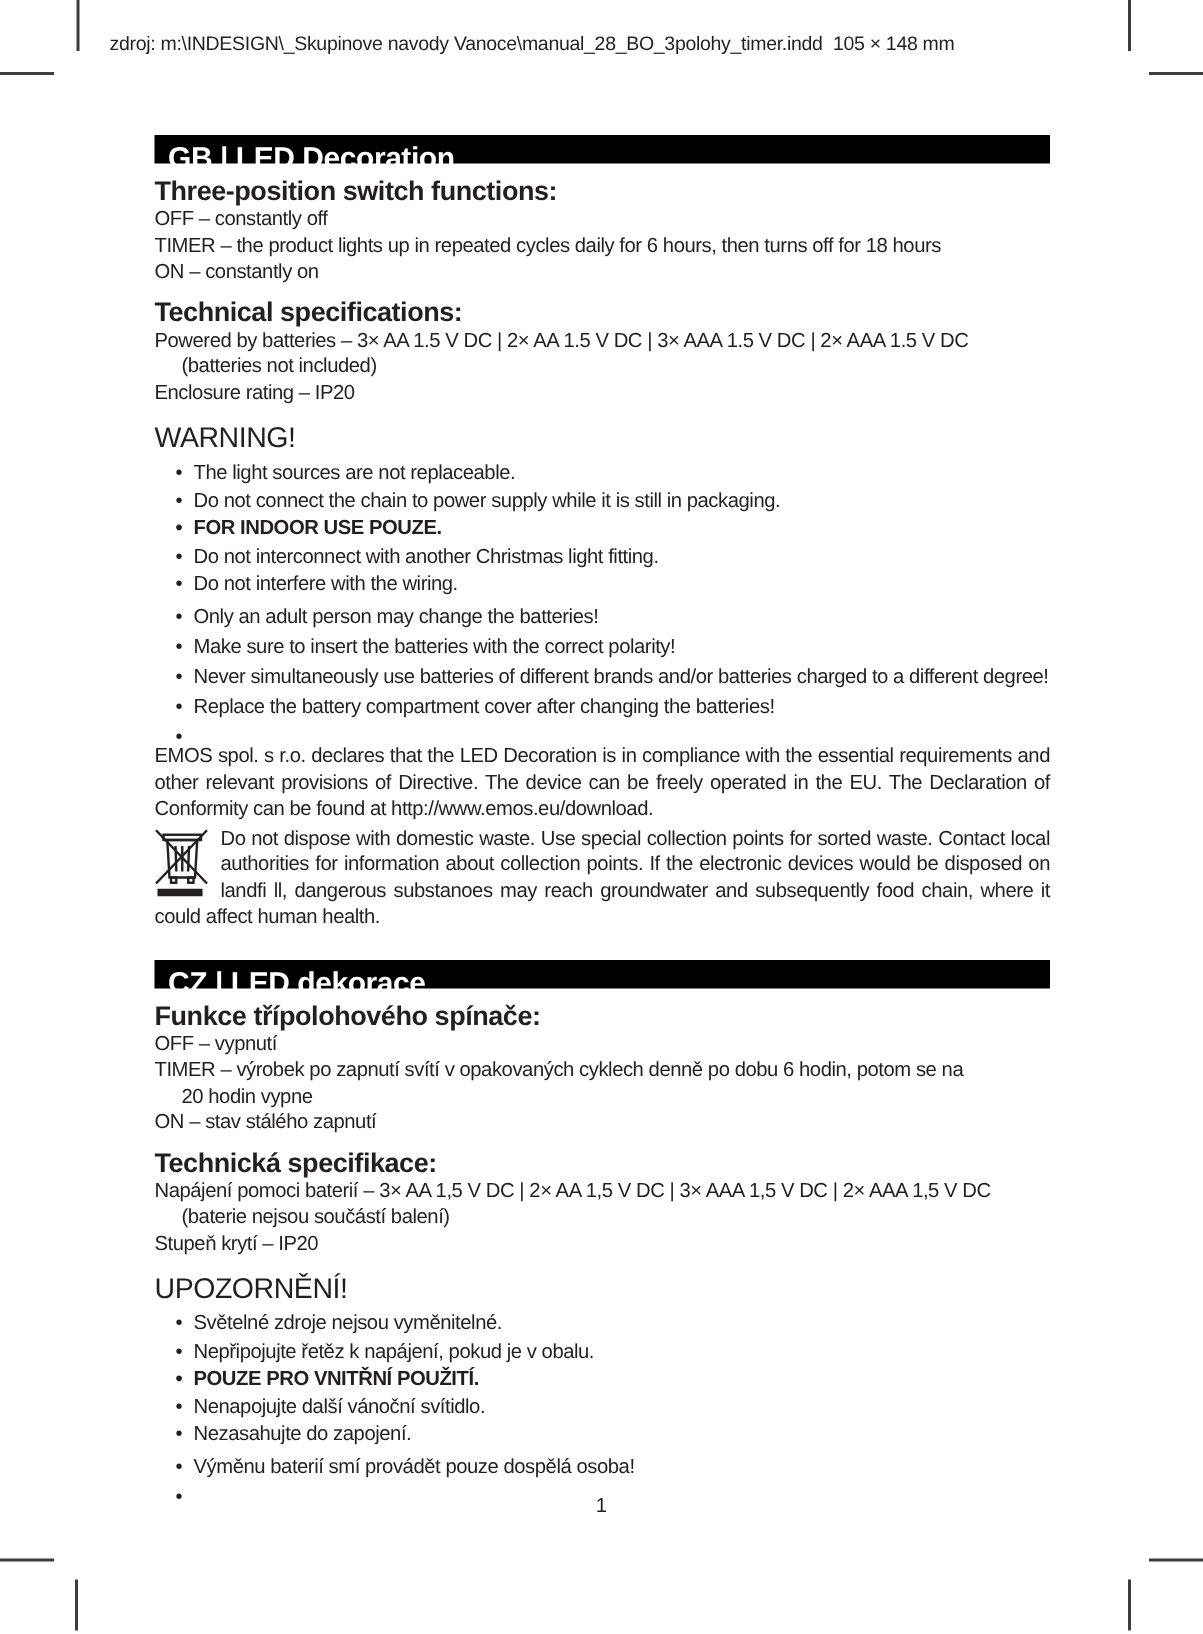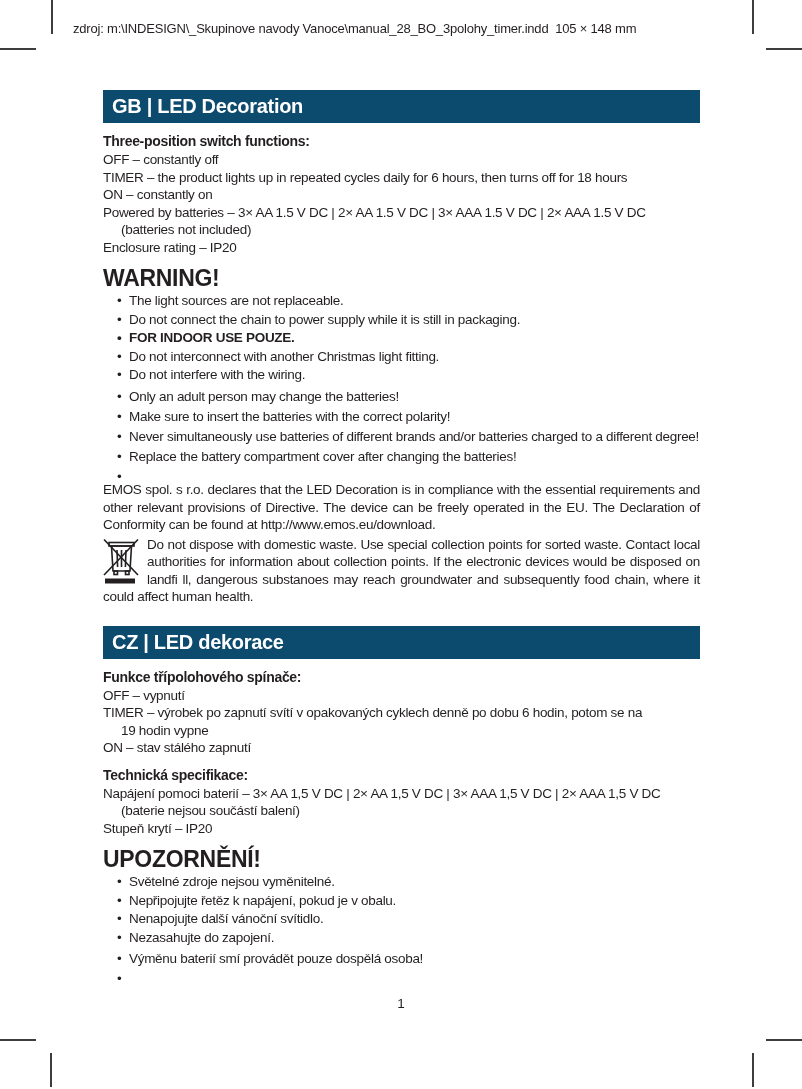--- a/index.html
+++ b/index.html
@@ -25,35 +25,35 @@
   .cm-br-v{left:752px;top:1053px;}
 
   .src{
     position:absolute;left:73px;top:21px;
     font-size:13px;letter-spacing:-0.2px;white-space:pre;
   }
 
   .content{position:absolute;left:103px;top:90px;width:597px;}
 
   .bar{
-    background:#0c4a6e;color:#ffffff;
-    height:33px;line-height:33px;
+    background:#000000;color:#ffffff;
+    height:19px;line-height:33px;
     font-size:20px;font-weight:bold;letter-spacing:-0.3px;
     padding-left:9px;box-sizing:border-box;
   }
   .bar.cz{margin-top:20px;}
 
   .content, .content p, .content li{font-size:13.5px;letter-spacing:-0.3px;line-height:17.5px;}
 
   h3{
-    font-size:14px;font-weight:bold;letter-spacing:-0.3px;
+    font-size:18px;font-weight:bold;letter-spacing:-0.3px;
     margin:9px 0 1px 0;line-height:18px;
   }
   h2{
-    font-size:23px;font-weight:bold;letter-spacing:-0.3px;
+    font-size:19px;font-weight:normal;letter-spacing:-0.3px;
     margin:12px 0 3px 0;line-height:21px;
   }
   .lines p{margin:0;}
   .indent{padding-left:18px;}
   .bold{font-weight:bold;}
 
   ul.warn{
     list-style:none;margin:0;padding:0;
   }
   ul.warn li{
@@ -99,20 +99,21 @@
         <span>GB | LED Decoration</span>
       </div>
 
       <h3>Three-position switch functions:</h3>
       <div class="lines">
           <p>OFF – constantly off</p>
           <p>TIMER – the product lights up in repeated cycles daily for 6 hours, then turns off for 18 hours</p>
           <p>ON – constantly on</p>
         </div>
 
+      <h3>Technical specifications:</h3>
       <div class="lines">
           <p>Powered by batteries – 3× AA 1.5 V DC | 2× AA 1.5 V DC | 3× AAA 1.5 V DC | 2× AAA 1.5 V DC</p>
           <p class="indent">(batteries not included)</p>
           <p>Enclosure rating – IP20</p>
         </div>
 
       <h2>WARNING!</h2>
       <ul class="warn">
           <li><span class="bi"></span><span>The light sources are not replaceable.</span></li>
           <li><span class="bi"></span><span>Do not connect the chain to power supply while it is still in packaging.</span></li>
@@ -153,35 +154,36 @@
 
     <section>
       <div class="bar cz">
         <span>CZ | LED dekorace</span>
       </div>
 
       <h3>Funkce třípolohového spínače:</h3>
       <div class="lines">
           <p>OFF – vypnutí</p>
           <p>TIMER – výrobek po zapnutí svítí v opakovaných cyklech denně po dobu 6 hodin, potom se na</p>
-          <p class="indent">19 hodin vypne</p>
+          <p class="indent">20 hodin vypne</p>
           <p>ON – stav stálého zapnutí</p>
         </div>
 
       <h3>Technická specifikace:</h3>
       <div class="lines">
           <p>Napájení pomoci baterií – 3× AA 1,5 V DC | 2× AA 1,5 V DC | 3× AAA 1,5 V DC | 2× AAA 1,5 V DC</p>
           <p class="indent">(baterie nejsou součástí balení)</p>
           <p>Stupeň krytí – IP20</p>
         </div>
 
       <h2>UPOZORNĚNÍ!</h2>
       <ul class="warn">
           <li><span class="bi"></span><span>Světelné zdroje nejsou vyměnitelné.</span></li>
           <li><span class="bi"></span><span>Nepřipojujte řetěz k napájení, pokud je v obalu.</span></li>
+          <li class="bold"><span class="bi"></span><span>POUZE PRO VNITŘNÍ POUŽITÍ.</span></li>
           <li><span class="bi"></span><span>Nenapojujte další vánoční svítidlo.</span></li>
           <li><span class="bi"></span><span>Nezasahujte do zapojení.</span></li>
         </ul>
       <ul class="warn g2">
           <li><span class="bi"></span><span>Výměnu baterií smí provádět pouze dospělá osoba!</span></li>
           <li><span class="bi"></span></li>
         </ul>
     </section>
 
   </div>

